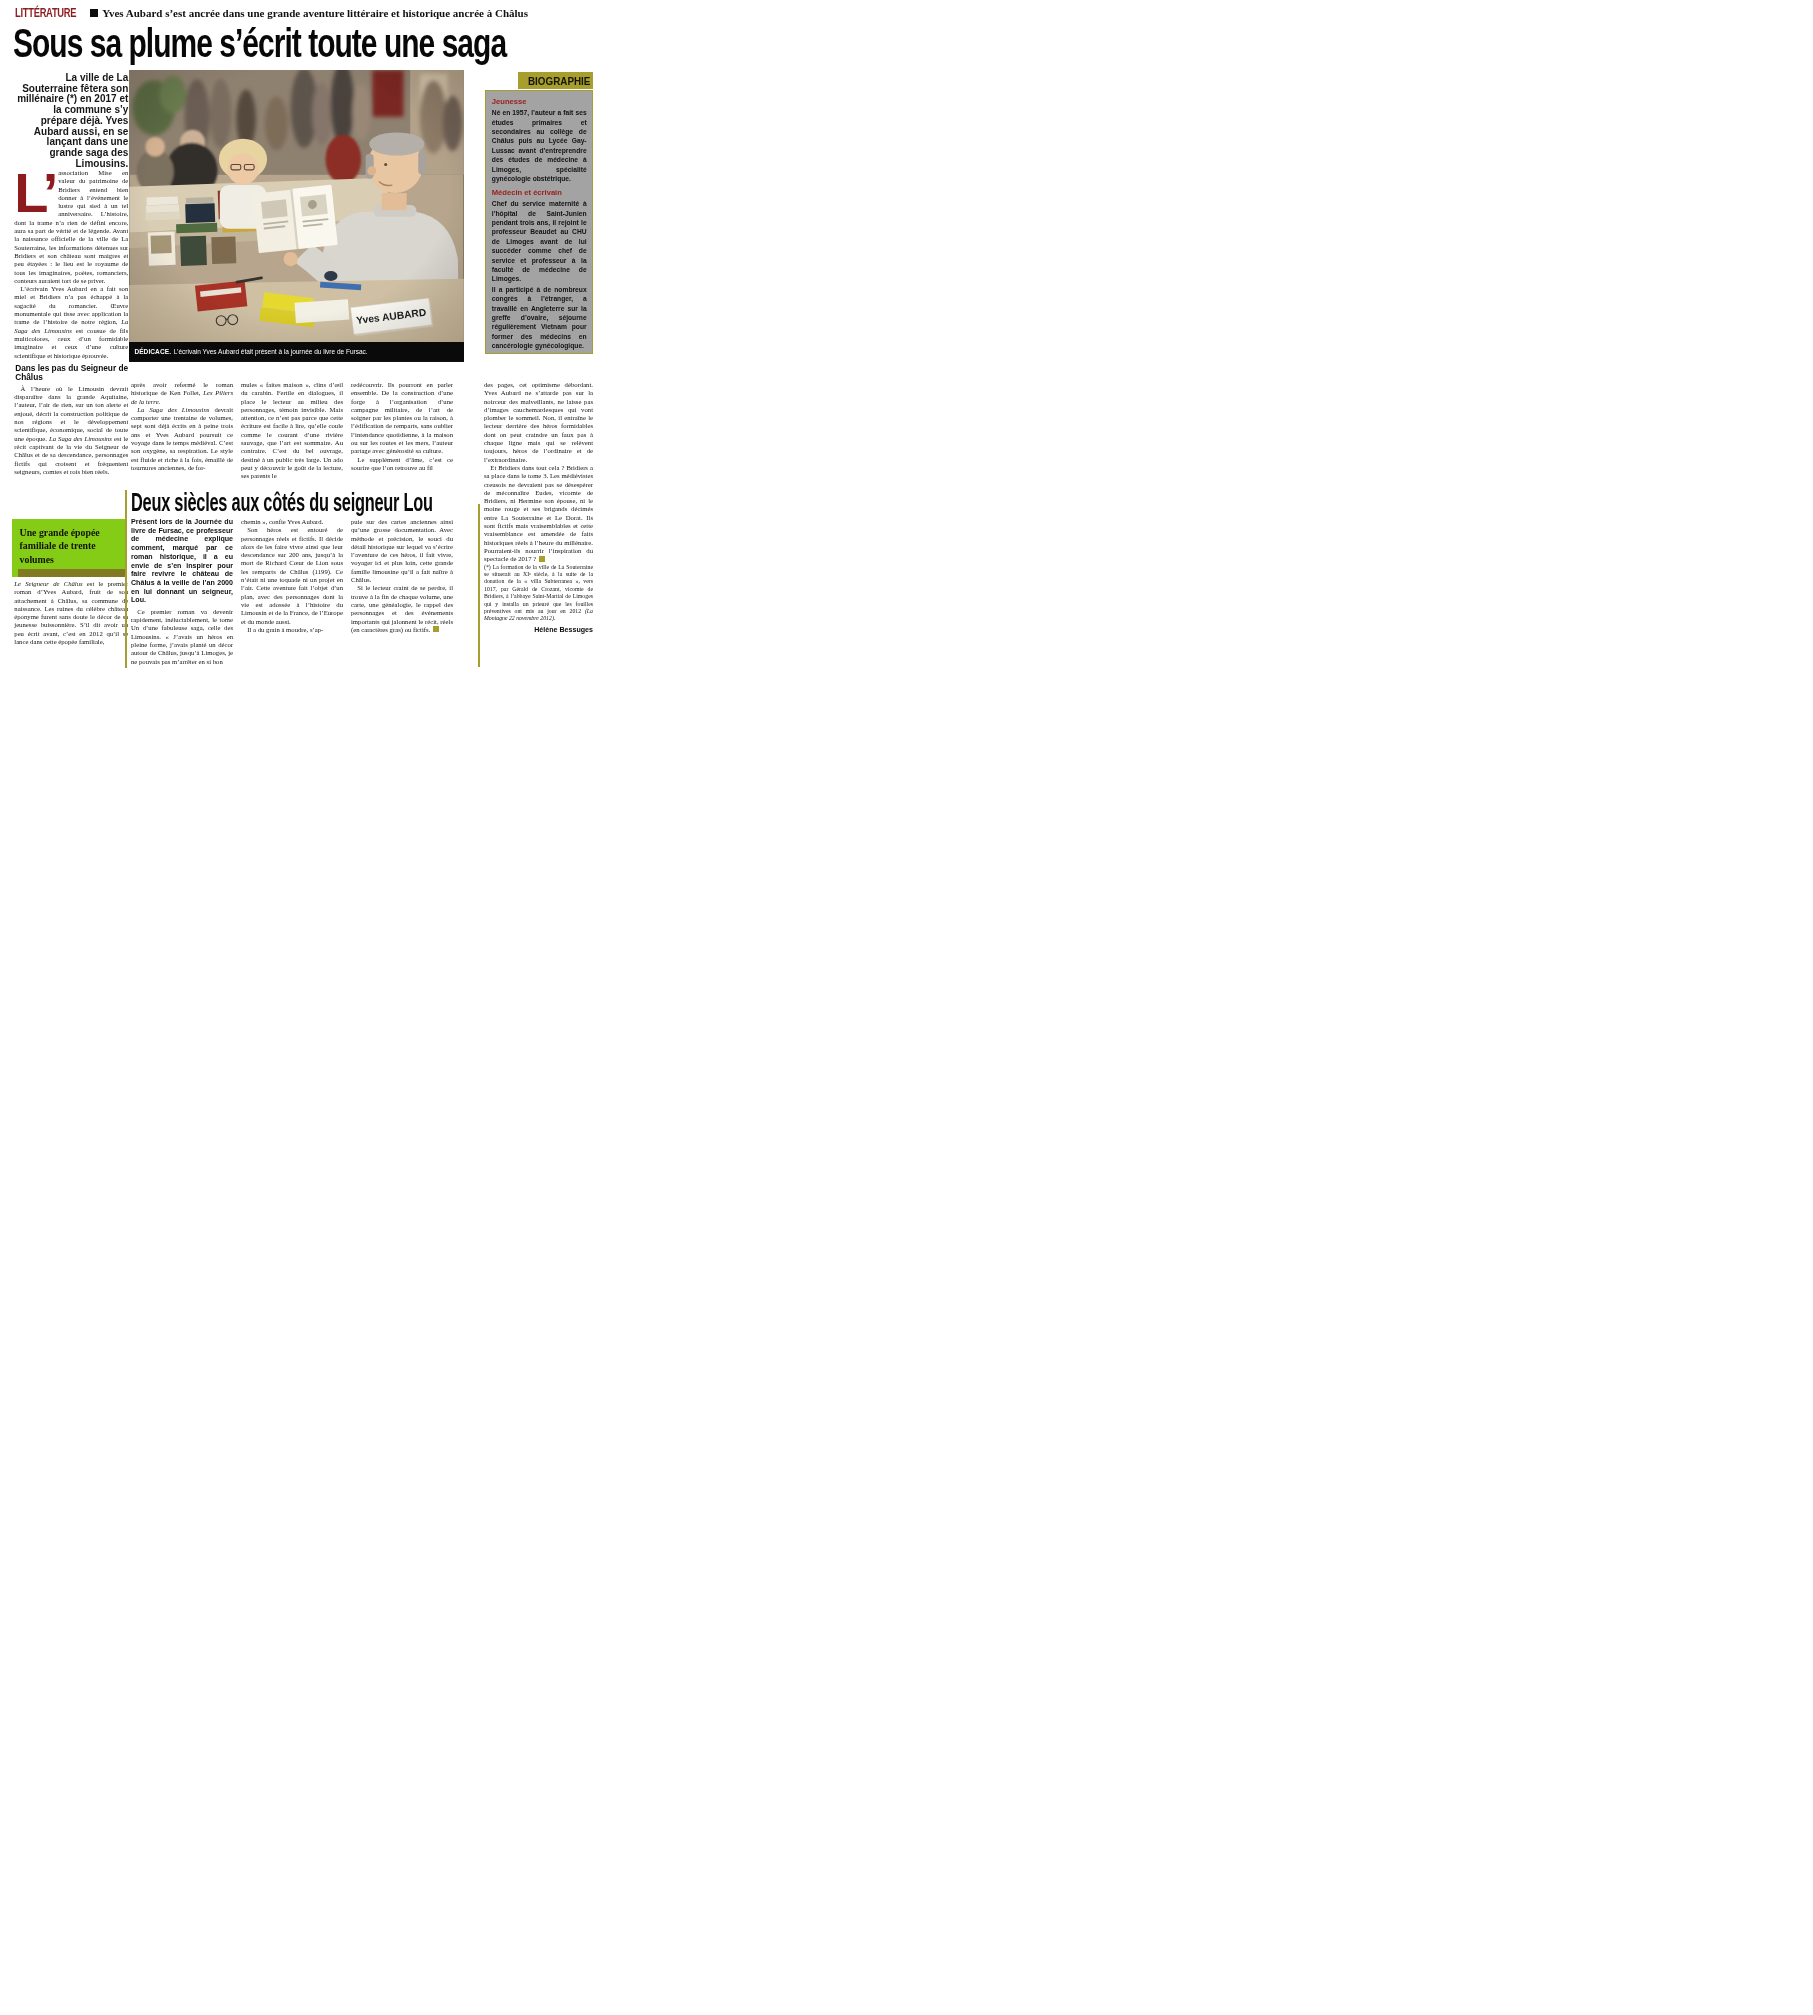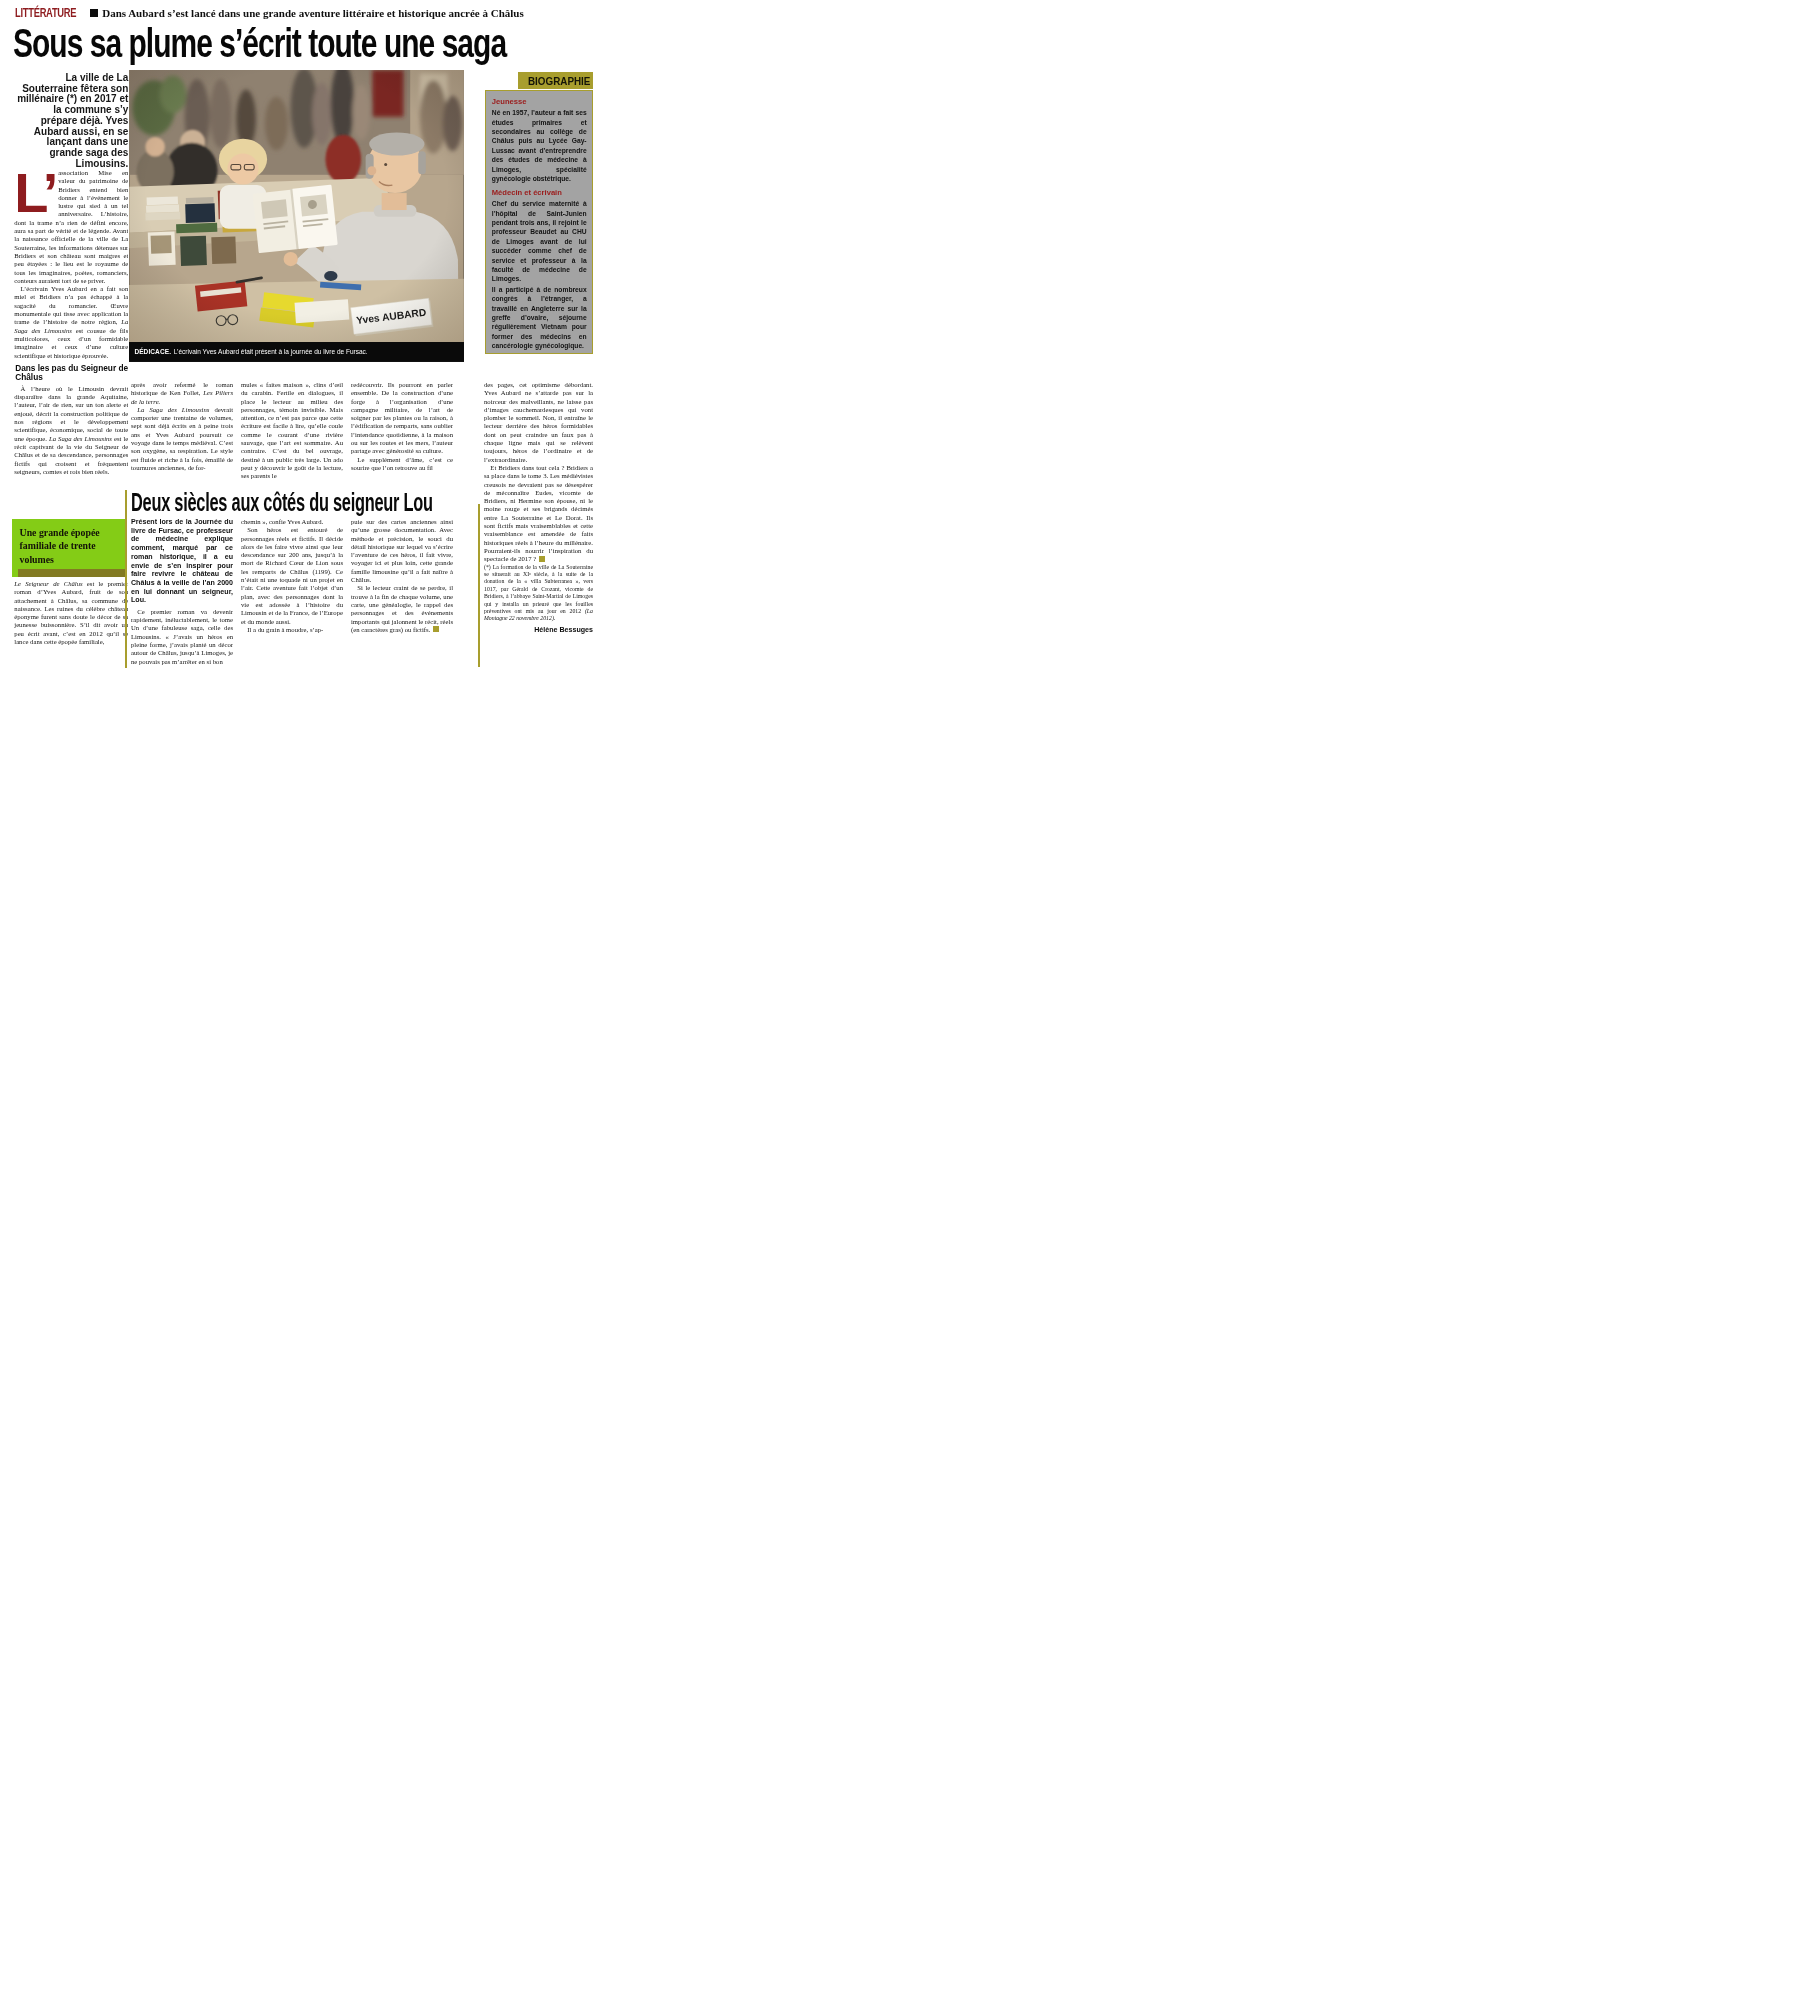--- a/index.html
+++ b/index.html
@@ -117,21 +117,21 @@
     font-family:"Liberation Sans",sans-serif; font-weight:bold; font-size:7.1px; line-height:8.7px;
     text-align:justify; color:#101010; margin:0 0 2.7px 0;
   }
 </style>
 </head>
 <body>
 
 <div class="abs kicker">
   <span class="kicker-label">LITTÉRATURE</span>
   <span class="kicker-sq"></span>
-  <span class="kicker-head">Dans Aubard s’est lancé dans une grande aventure littéraire et historique ancrée à Châlus</span>
+  <span class="kicker-head">Yves Aubard s’est ancrée dans une grande aventure littéraire et historique ancrée à Châlus</span>
 </div>
 
 <div class="abs headline">
   <span class="headline-inner">Sous sa plume s’écrit toute une saga</span>
 </div>
 
 <div class="abs standfirst">La ville de La Souterraine fêtera son millénaire (*) en 2017 et la commune s’y prépare déjà. Yves Aubard aussi, en se lançant dans une grande saga des Limousins.</div>
 
 <div class="abs leftcol serif">
   <p>

